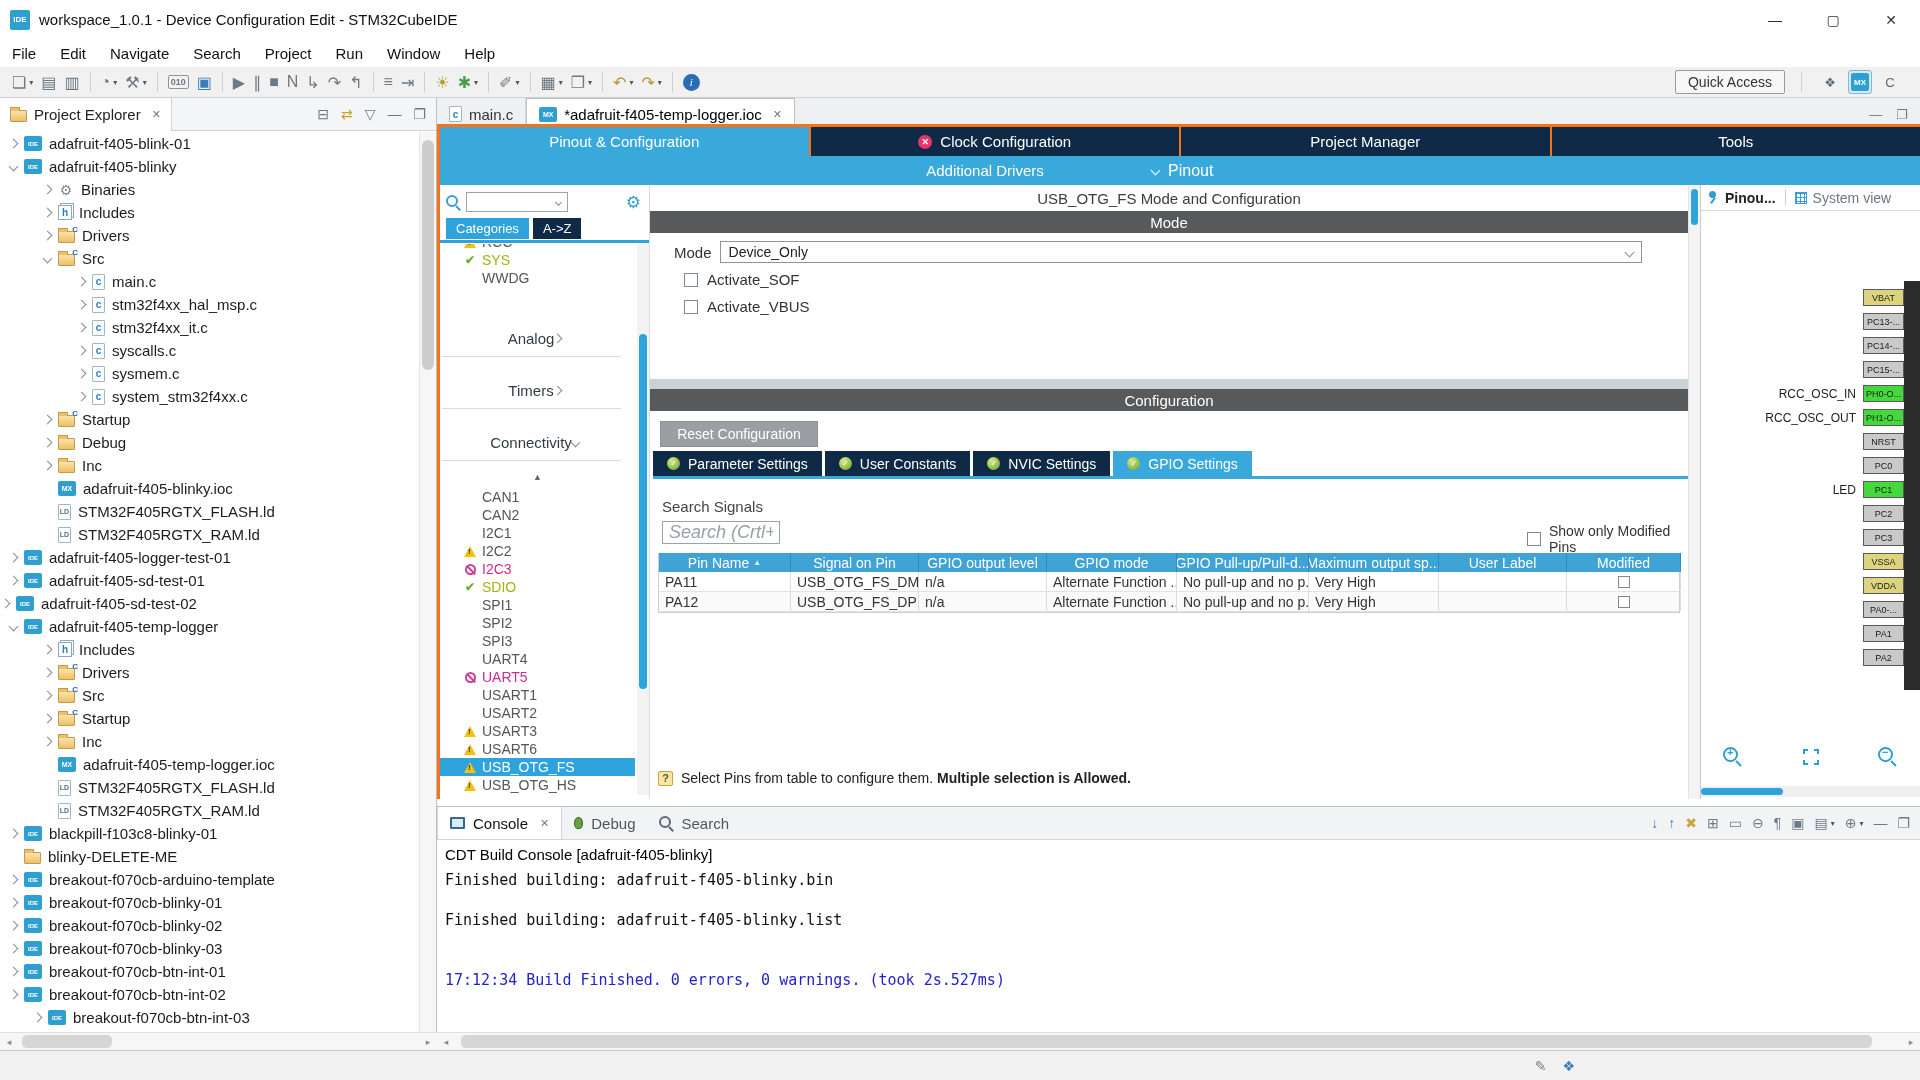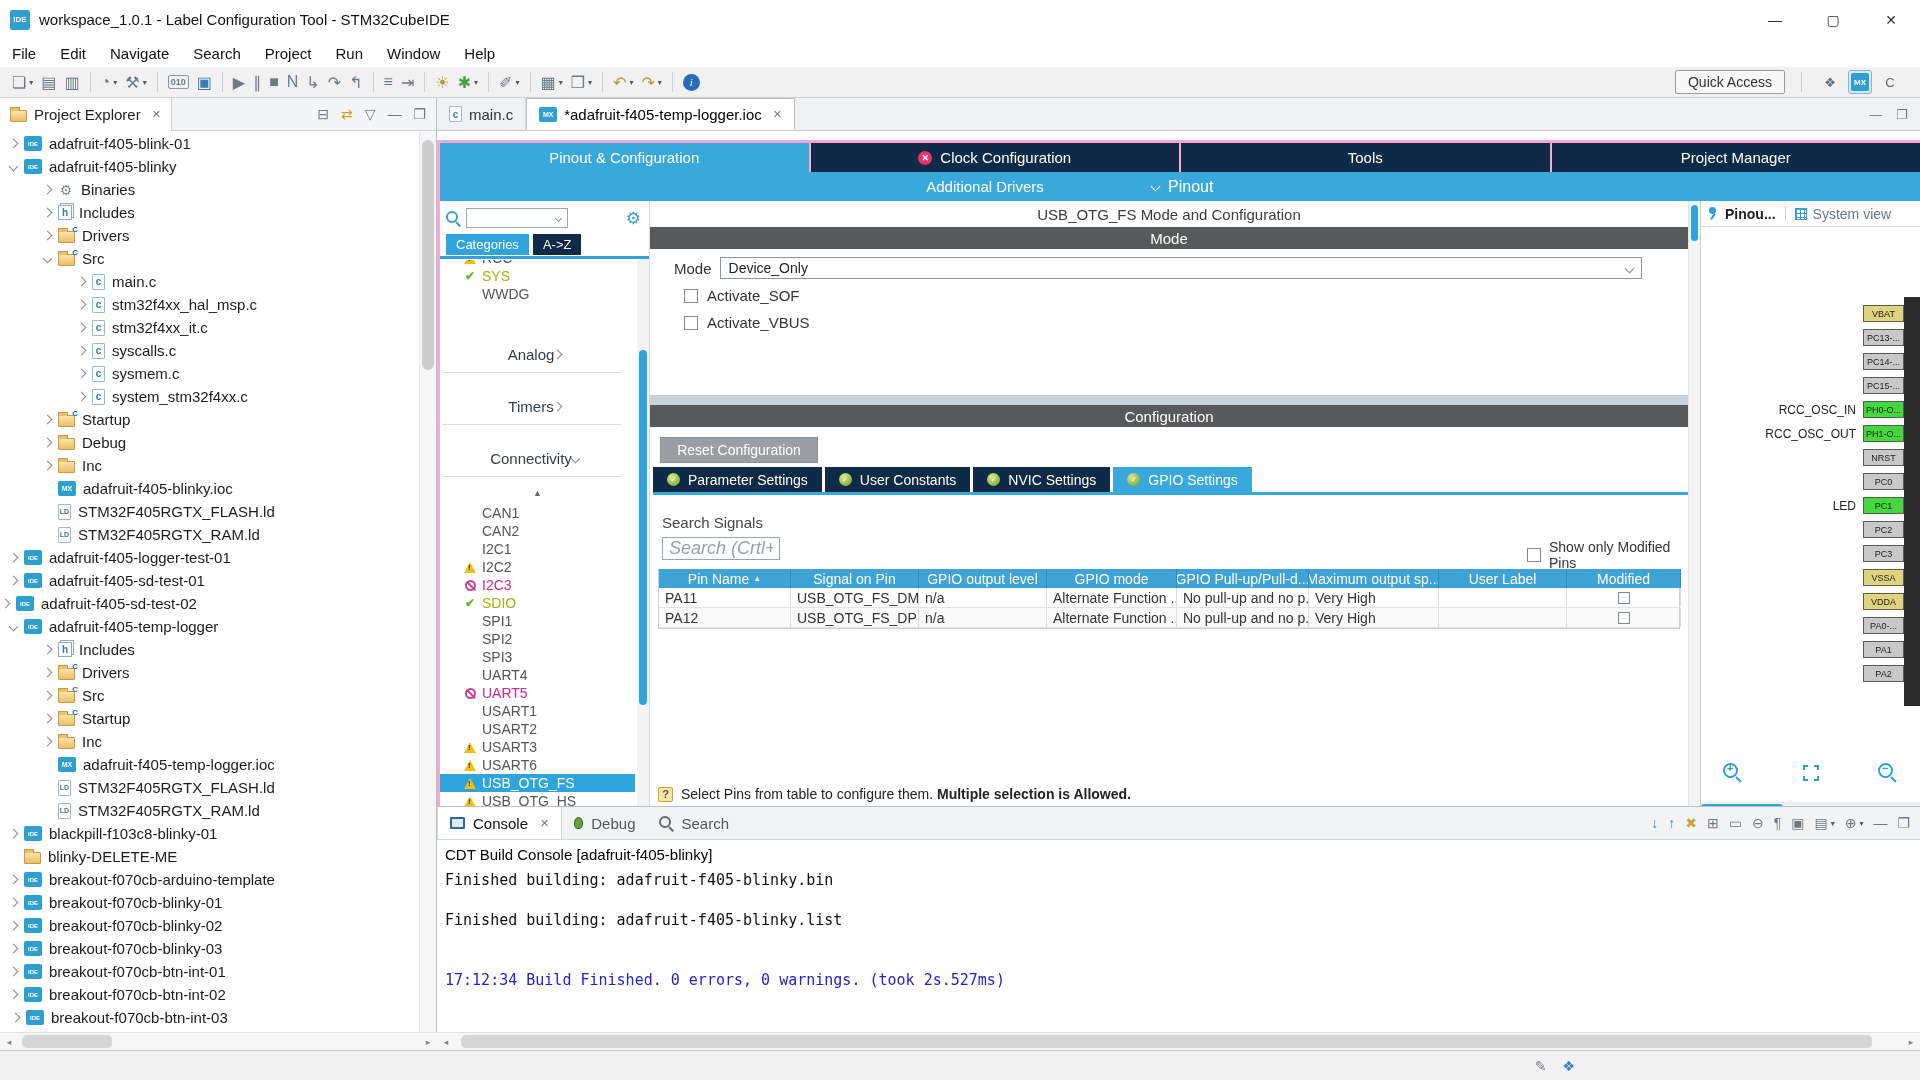--- a/index.html
+++ b/index.html
@@ -60,21 +60,21 @@
   .hs-track{flex:1;position:relative;height:100%}
   .hs-thumb{position:absolute;top:2px;bottom:2px;background:#d6d6d6;border-radius:5px}
 
   
   #edtabs{position:absolute;left:437px;top:98px;width:1483px;height:33px;background:#eef0f2;border-bottom:1px solid #c6ccd2;display:flex;align-items:stretch}
   .edtab{display:flex;align-items:center;gap:7px;padding:0 12px;font-size:15px;color:#333;border-right:1px solid #d4dade}
   .edtab.active{background:#fff;border:1px solid #b9c0c6;border-bottom-color:#fff;color:#000}
   .ed-minmax{margin-left:auto;display:flex;gap:14px;padding-right:12px;color:#6d7a85;font-size:13px;align-items:center}
 
   
-  #ioc{position:absolute;left:437px;top:140px;width:1483px;height:675px;background:#f9a8d4}
+  #ioc{position:absolute;left:437px;top:124px;width:1483px;height:675px;background:#f97316}
   #toptabs{position:absolute;left:3px;top:3px;right:0;height:29px;display:grid;grid-template-columns:1fr 1fr 1fr 1fr;gap:2px}
   .toptab{background:#0e2a47;color:#fff;font-size:15px;display:flex;align-items:center;justify-content:center;gap:8px}
   .toptab.active{background:#39a9dc}
   .i-errbadge{width:14px;height:14px;border-radius:50%;background:#e8336d;color:#fff;font-size:9px;display:flex;align-items:center;justify-content:center;font-weight:bold}
   #subnav{position:absolute;left:3px;top:32px;right:0;height:29px;background:#39a9dc;color:#fff;font-size:15px}
   #subnav .addsoft{position:absolute;left:455px;width:180px;top:0;height:29px;display:flex;align-items:center;justify-content:center}
   #subnav .pinoutdd{position:absolute;left:712px;top:0;height:29px;display:flex;align-items:center;gap:9px;font-size:16px}
 
   
   #sidebar{position:absolute;left:3px;top:61px;width:210px;height:614px;background:#fff;border-right:1px solid #d7dbde}
@@ -183,21 +183,21 @@
   #statusbar{position:absolute;left:0;top:1050px;width:1920px;height:30px;background:#f1f1f1;border-top:1px solid #c9c9c9;display:flex;align-items:center}
   .st-icons{margin-left:auto;margin-right:345px;display:flex;gap:16px;color:#6d7a85;font-size:14px}
 </style>
 </head>
 <body>
 
 <div id="root">
 
   <div id="titlebar">
     <span class="appicon">IDE</span>
-    <span>workspace_1.0.1 - Label Configuration Tool - STM32CubeIDE</span>
+    <span>workspace_1.0.1 - Device Configuration Edit - STM32CubeIDE</span>
     <div class="winbtns">
       <span class="winbtn">—</span>
       <span class="winbtn">▢</span>
       <span class="winbtn">✕</span>
     </div>
   </div>
 
   <div id="menubar">
       <span class="menu-item">File</span>
       <span class="menu-item">Edit</span>
@@ -518,21 +518,21 @@
         <div class="tree-row" style="padding-left: 10px;">
           <span class="chev"></span>
           <span class="fic fic-ide">IDE</span>
           <span class="tree-label">breakout-f070cb-btn-int-01</span>
         </div>
         <div class="tree-row" style="padding-left: 10px;">
           <span class="chev"></span>
           <span class="fic fic-ide">IDE</span>
           <span class="tree-label">breakout-f070cb-btn-int-02</span>
         </div>
-        <div class="tree-row" style="padding-left: 12px;">
+        <div class="tree-row" style="padding-left: 12px; margin-left: 22px;">
           <span class="chev"></span>
           <span class="fic fic-ide">IDE</span>
           <span class="tree-label">breakout-f070cb-btn-int-03</span>
         </div>
       </div>
     <div id="pe-vscroll">
         <div class="vthumb"></div>
       </div>
   </div>
 
@@ -563,24 +563,24 @@
   <div id="ioc">
     <div id="toptabs">
       <div class="toptab active">
           <span>Pinout &amp; Configuration</span>
         </div>
       <div class="toptab">
           <span class="i-errbadge">✕</span>
           <span>Clock Configuration</span>
         </div>
       <div class="toptab">
+          <span>Project Manager</span>
+        </div>
+      <div class="toptab">
           <span>Tools</span>
-        </div>
-      <div class="toptab">
-          <span>Project Manager</span>
         </div>
     </div>
     <div id="subnav">
       <span class="addsoft">Additional Drivers</span>
       <span class="pinoutdd">
         <span class="chev down white"></span>
         <span>Pinout</span>
       </span>
     </div>
 

